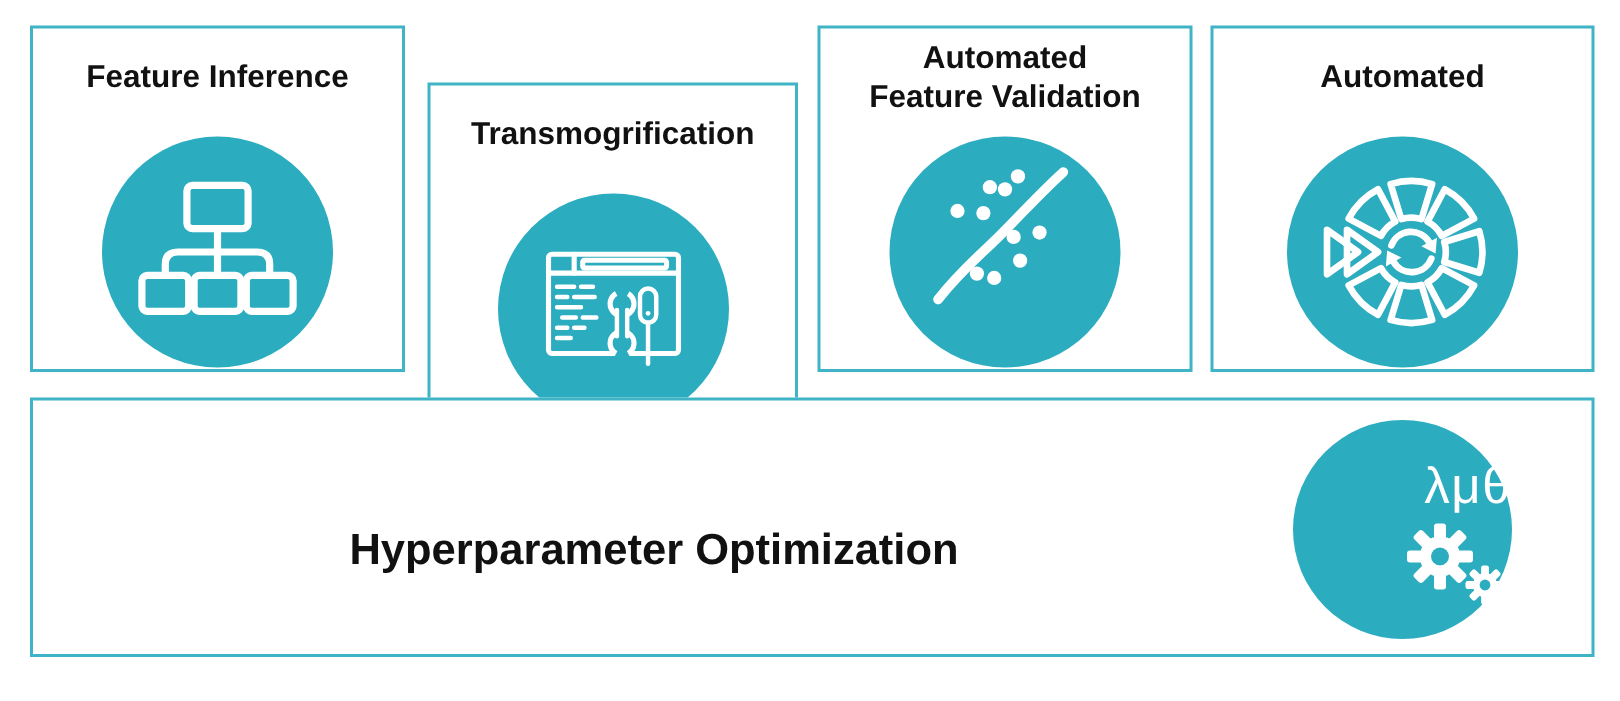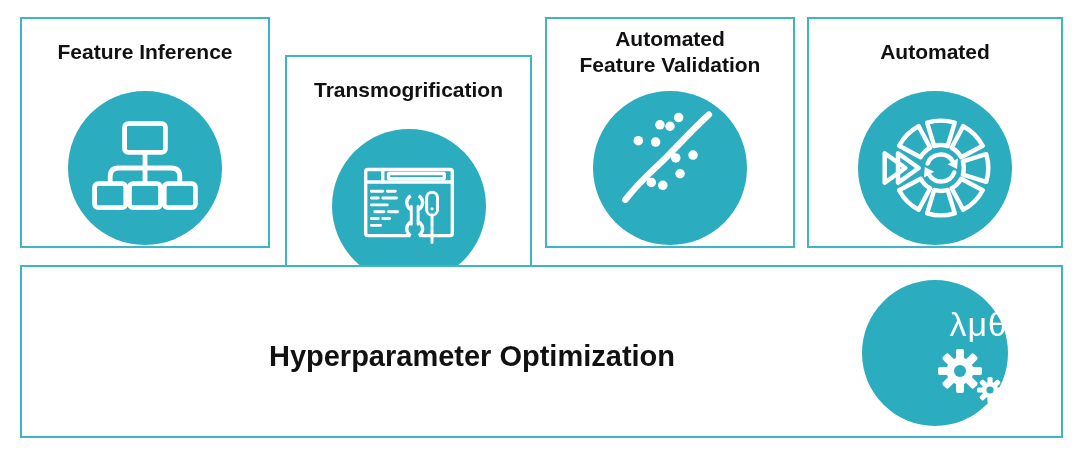--- a/index.html
+++ b/index.html
@@ -37,23 +37,23 @@
     margin-top:6px;
     display:flex;align-items:center;justify-content:center;
     flex:0 0 auto;
   }
   .bottom-panel{
     position:absolute;left:20px;top:265px;width:1043px;height:173px;
     background:#ffffff;
     border:2px solid var(--panel-border);
   }
   .bottom-title{
-    position:absolute;left:0;top:5px;width:828px;height:100%;
+    position:absolute;left:0;top:16px;width:828px;height:100%;
     display:flex;align-items:center;justify-content:center;
-    font-weight:bold;font-size:29px;color:var(--title);margin-left:36px;
+    font-weight:bold;font-size:29px;color:var(--title);
   }
   .bottom-circle{
     position:absolute;right:53px;top:13px;
     width:146px;height:146px;border-radius:50%;
     background:var(--teal);
     display:flex;flex-direction:column;align-items:flex-end;justify-content:center;
     color:#ffffff;
   }
   .lmt{
     font-size:34px;line-height:1;letter-spacing:1px;margin-top:4px;

